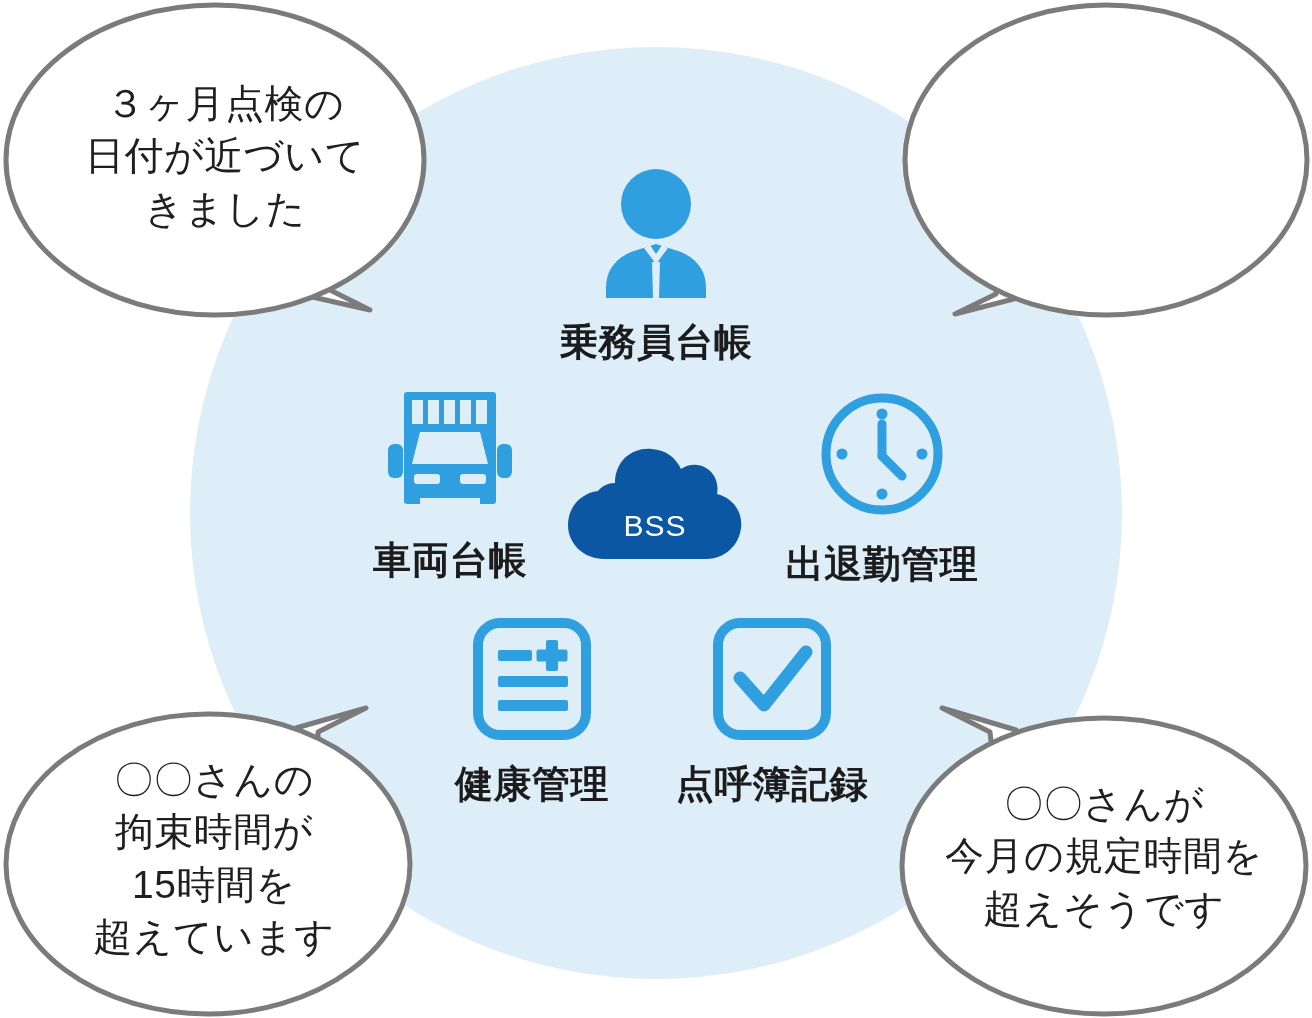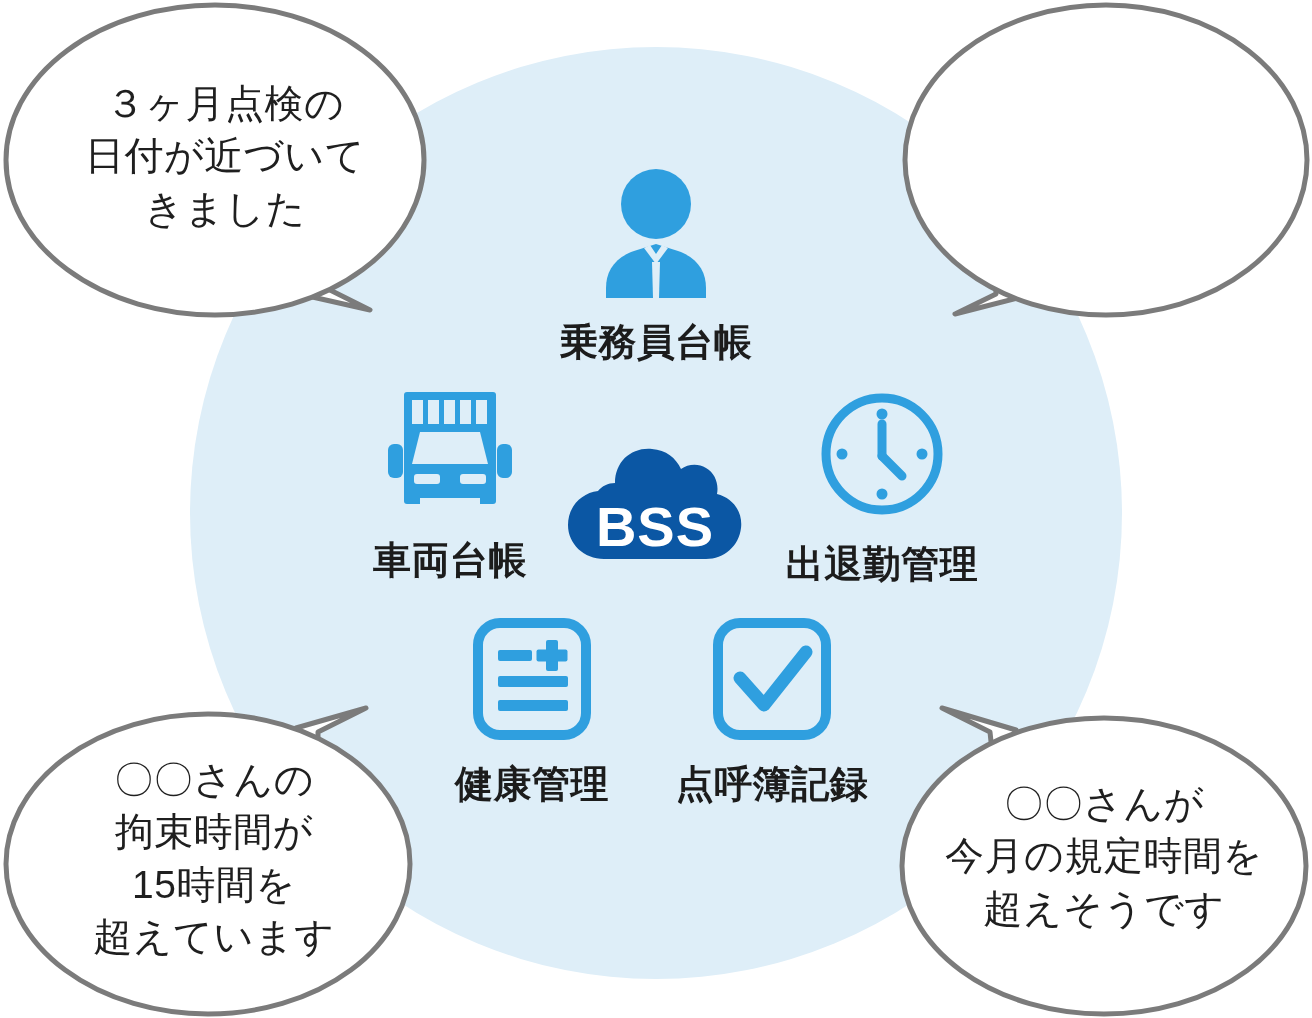--- a/index.html
+++ b/index.html
@@ -69,22 +69,22 @@
   .cloud-core svg { display: block; }
   .cloud-text {
     position: absolute;
     left: 0;
     top: 0;
     width: 190px;
     height: 140px;
     display: flex;
     align-items: center;
     justify-content: center;
-    font-size: 56px;
-    font-weight: 700;
+    font-size: 30px;
+    font-weight: 400;
     color: #ffffff;
     letter-spacing: 1px;
     padding-top: 26px;
     box-sizing: border-box;
   }
 
   
   .bubble {
     position: absolute;
   }

